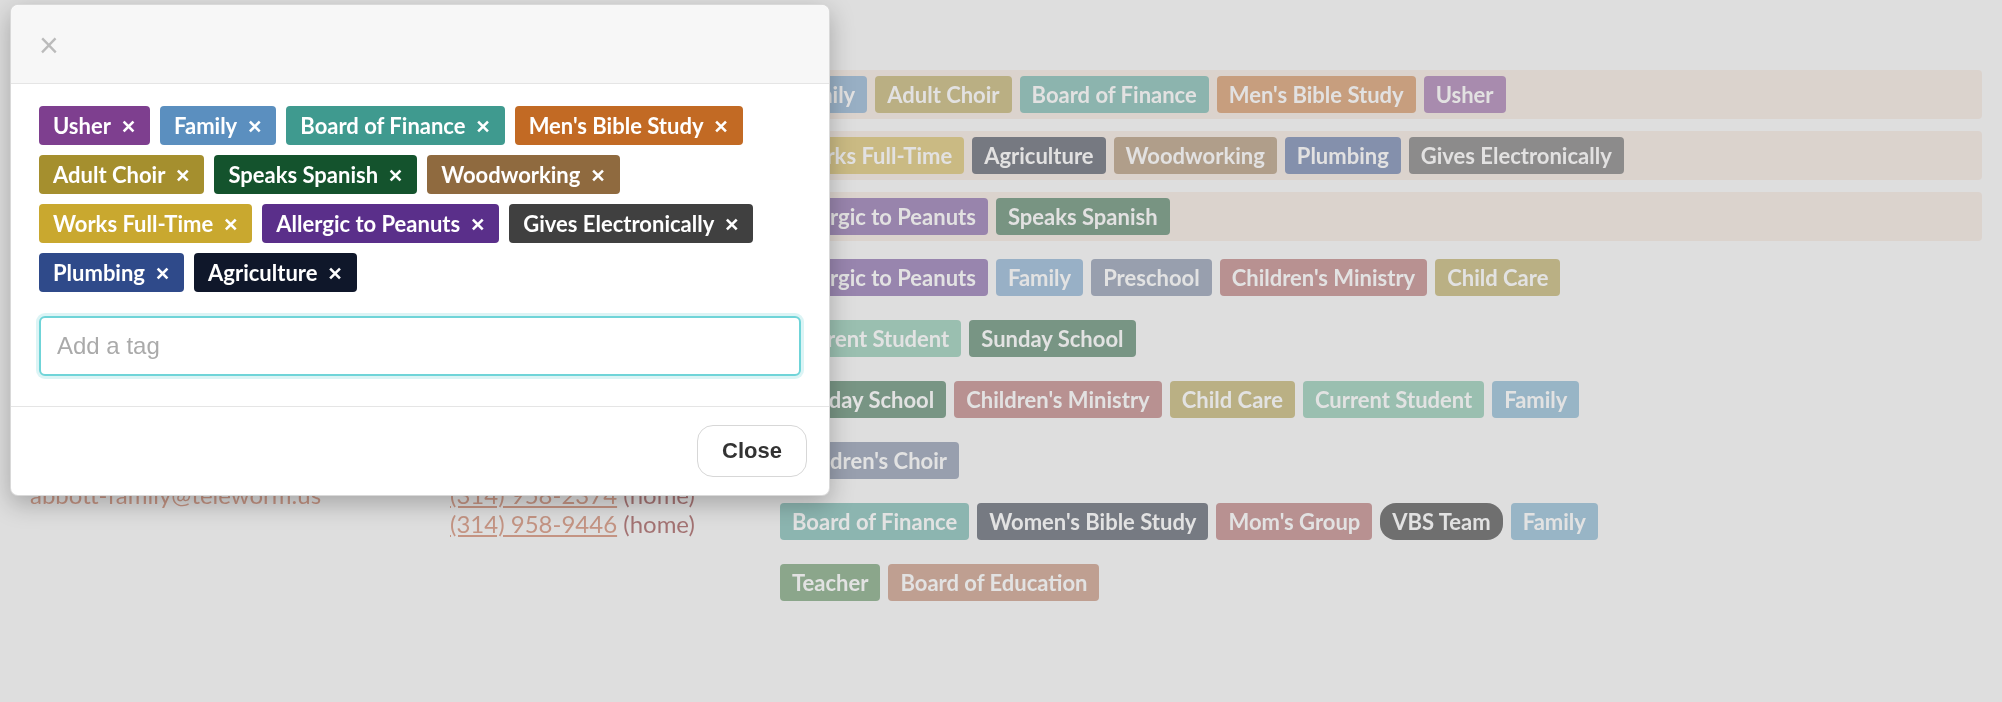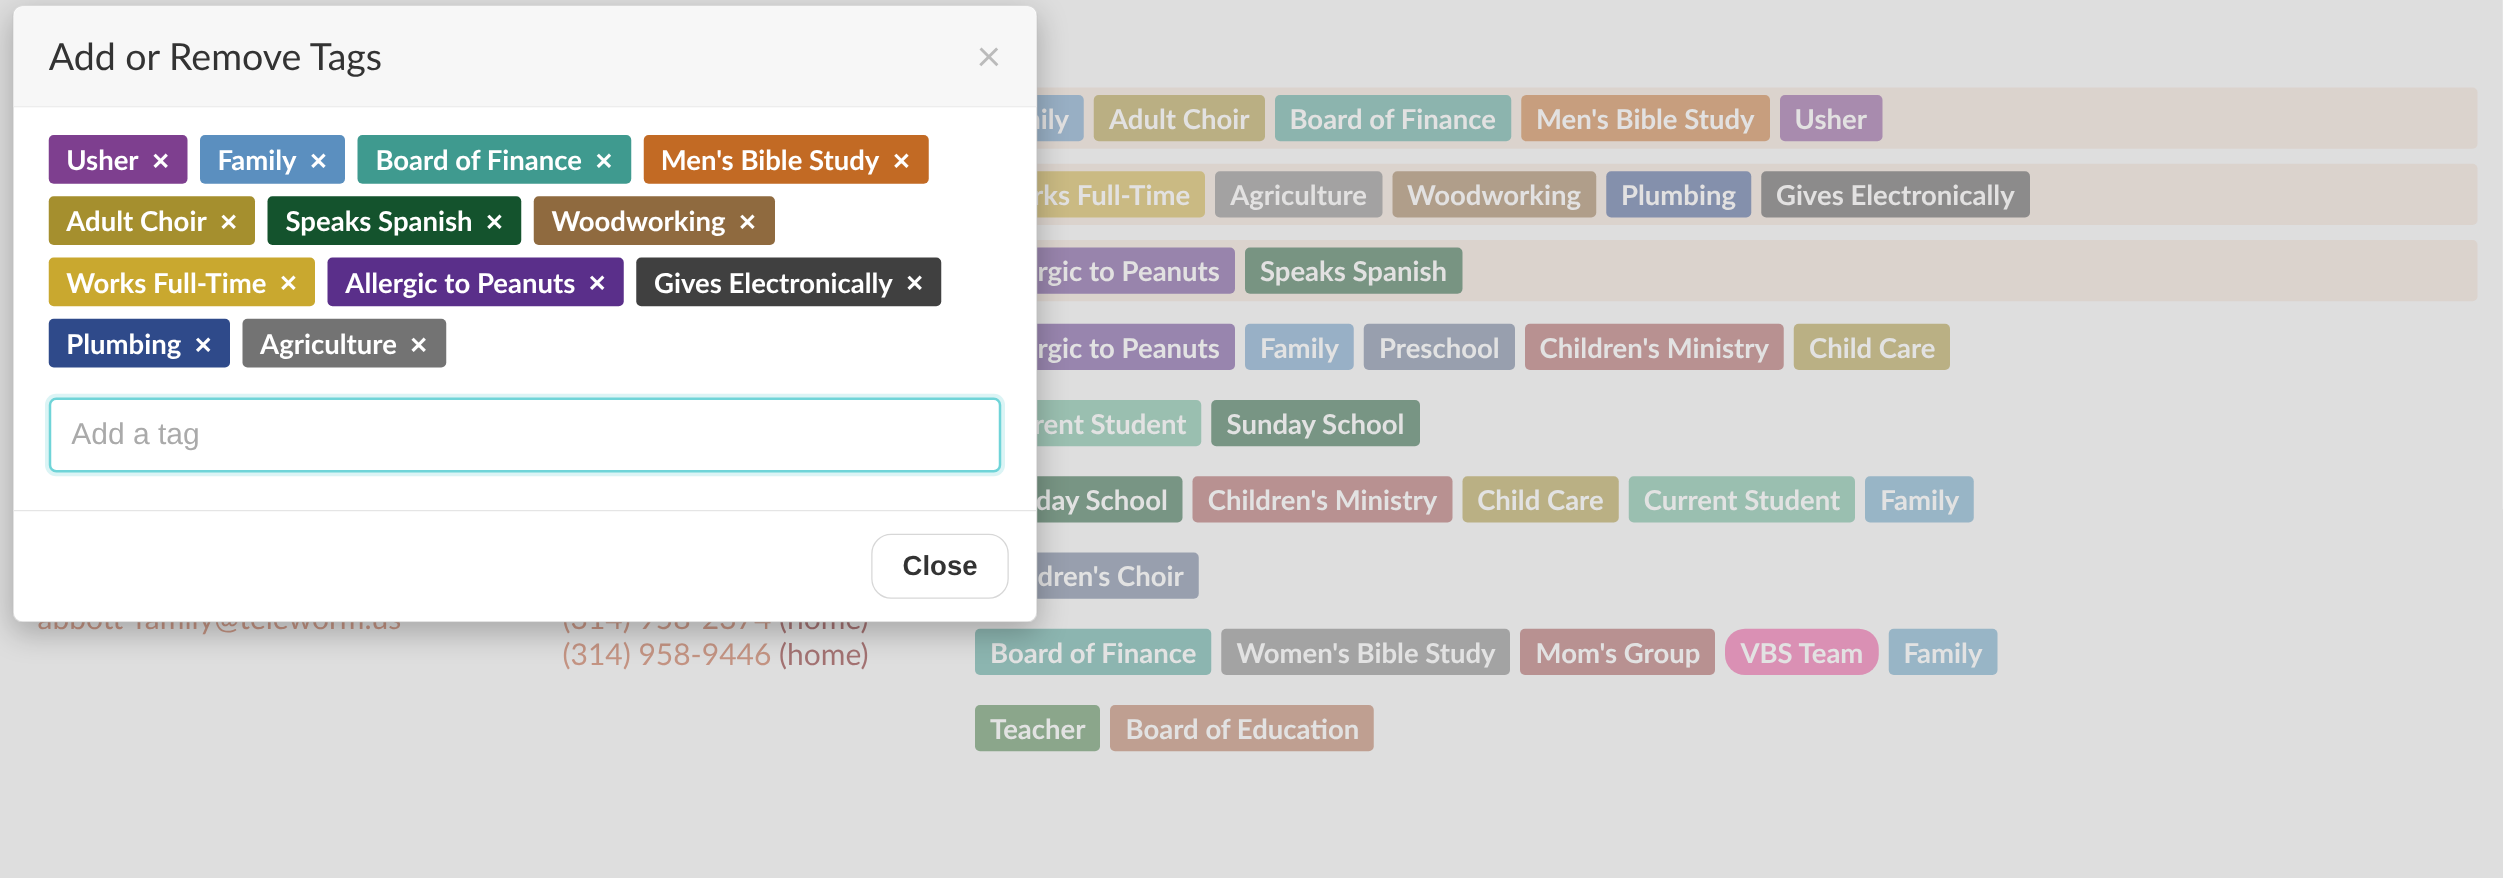--- a/index.html
+++ b/index.html
@@ -56,21 +56,21 @@
     font-size: 24px;
   }
   .contact .email { color: #c0603f; }
   .phones {
     position: absolute;
     left: 450px;
     top: 480px;
     font-size: 24px;
     color: #333;
   }
-  .phones .num { color: #c0603f; }
+  .phones .num { color: #c0603f; text-decoration: underline; }
   .phones .label { color: #7f1d1d; }
 
   
   .modal {
     position: absolute;
     left: 10px;
     top: 4px;
     width: 820px;
     background: #fff;
     border: 1px solid rgba(0,0,0,0.15);
@@ -160,25 +160,25 @@
   [data-color="blue"]       { background: #5b8fbf; }
   [data-color="teal"]       { background: #3f9a8f; }
   [data-color="orange"]     { background: #c26a24; }
   [data-color="olive"]      { background: #a58f2e; }
   [data-color="green"]      { background: #14532d; }
   [data-color="brown"]      { background: #8f6a3f; }
   [data-color="yellow"]     { background: #c9a82f; }
   [data-color="deep-purple"]{ background: #5a2f8a; }
   [data-color="dark-green"] { background: #404040; }
   [data-color="navy"]       { background: #2f4a8a; }
-  [data-color="indigo"]     { background: #737373; }
+  [data-color="indigo"]     { background: #0f172a; }
   [data-color="slate"]      { background: #5a6a8a; }
   [data-color="maroon"]     { background: #a04a4a; }
   [data-color="mint"]       { background: #5fb090; }
-  [data-color="steel"]      { background: #ec4899; border-radius: 16px; }
+  [data-color="steel"]      { background: #000000; border-radius: 16px; }
   [data-color="forest"]     { background: #3d7a3d; }
   [data-color="rust"]       { background: #b06a4a; }
   [data-color="light-blue"] { background: #5a9abf; }
 </style>
 </head>
 <body>
 
 <div class="background-content" id="bg-rows">
     <div class="bg-row highlight">
       <span class="bg-tag" data-color="blue">Family</span>
@@ -237,21 +237,20 @@
 </div>
 <div class="phones" id="phones">
     <div><span class="num">(314) 958-2374</span><span class="label"> (home)</span></div>
     <div><span class="num">(314) 958-9446</span><span class="label"> (home)</span></div>
   </div>
 
 <div class="backdrop"></div>
 
 <div class="modal">
   <div class="modal-header">
-    <h2 class="modal-title">Add or Remove Tags</h2>
     <span class="modal-close-x">×</span>
   </div>
   <div class="modal-body">
     <div class="tag-list" id="modal-tags">
         <span class="tag" data-color="purple">
           <span>Usher</span>
           <span class="remove">✕</span>
         </span>
         <span class="tag" data-color="blue">
           <span>Family</span>

